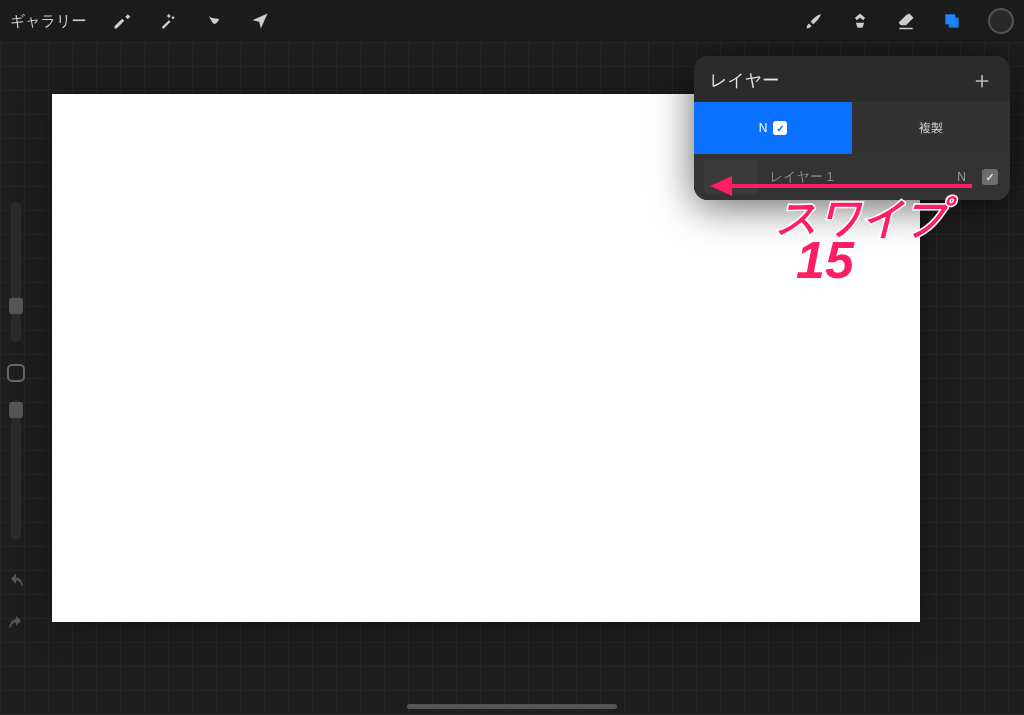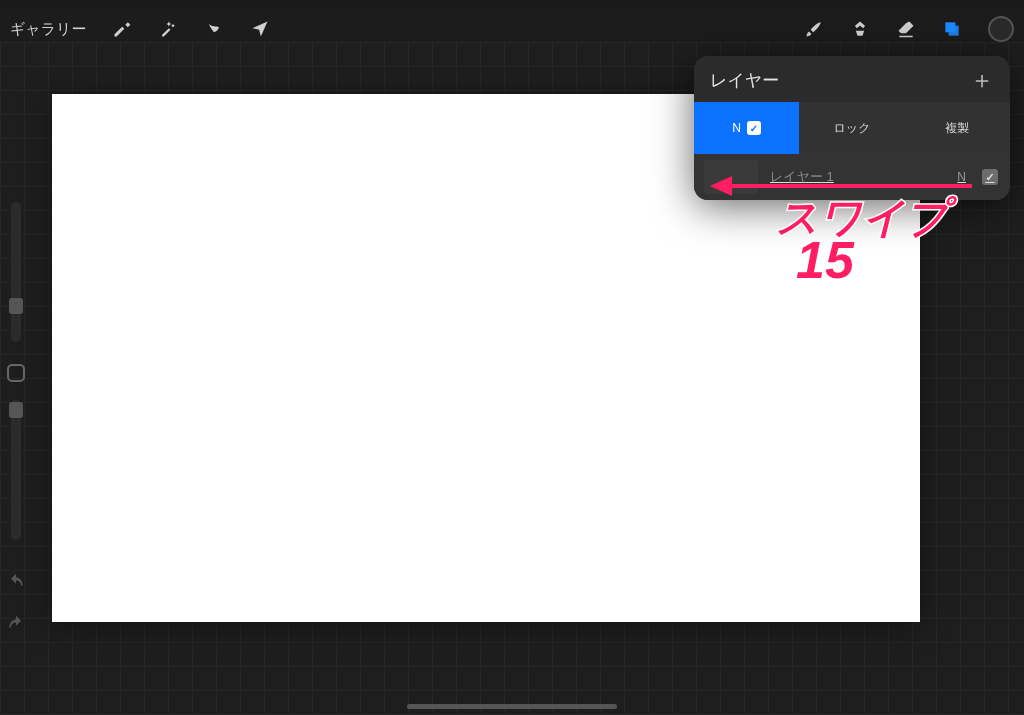--- a/index.html
+++ b/index.html
@@ -16,21 +16,20 @@
   
   .topbar {
     position: absolute;
     top: 0; left: 0; right: 0;
     height: 42px;
     background: #1c1c1c;
     display: flex;
     align-items: center;
     padding: 0 10px;
     gap: 18px;
-    margin-top: 8px;
   }
   .topbar .left, .topbar .right {
     display: flex;
     align-items: center;
     gap: 26px;
   }
   .topbar .spacer { flex: 1; }
   .gallery-btn {
     font-size: 15px;
     color: #d2d2d2;
@@ -155,21 +154,20 @@
     content: "✓"; font-size: 10px; color: #0a72ff; font-weight: bold;
   }
 
   .layer-row {
     display: flex;
     align-items: center;
     height: 46px;
     padding: 0 12px 0 10px;
     gap: 12px;
     background: #2d2d2d;
-    text-decoration: underline;
   }
   .layer-row.active { background: #333; }
   .layer-thumb {
     width: 54px; height: 34px;
     background: #3a3a3a;
     border-radius: 3px;
   }
   .layer-thumb.white { background: #ffffff; }
   .layer-name { flex: 1; font-size: 13px; color: #8a8a8a; }
   .blend-letter { font-size: 12px; color: #9a9a9a; margin-right: 4px; }
@@ -331,21 +329,20 @@
   <div class="layers-header">
     <h2>レイヤー</h2>
     <span class="add-layer">＋</span>
   </div>
 
   <div class="swipe-row">
     <div class="swipe-cell blend">
       <span>N</span>
       <span class="mini-check"></span>
     </div>
-    <div class="swipe-cell">ロック</div>
     <div class="swipe-cell">複製</div>
   </div>
 
   <div class="layer-row active">
     <div class="layer-thumb"></div>
     <span class="layer-name">レイヤー 1</span>
     <span class="blend-letter">N</span>
     <span class="vis-check"></span>
   </div>
 

